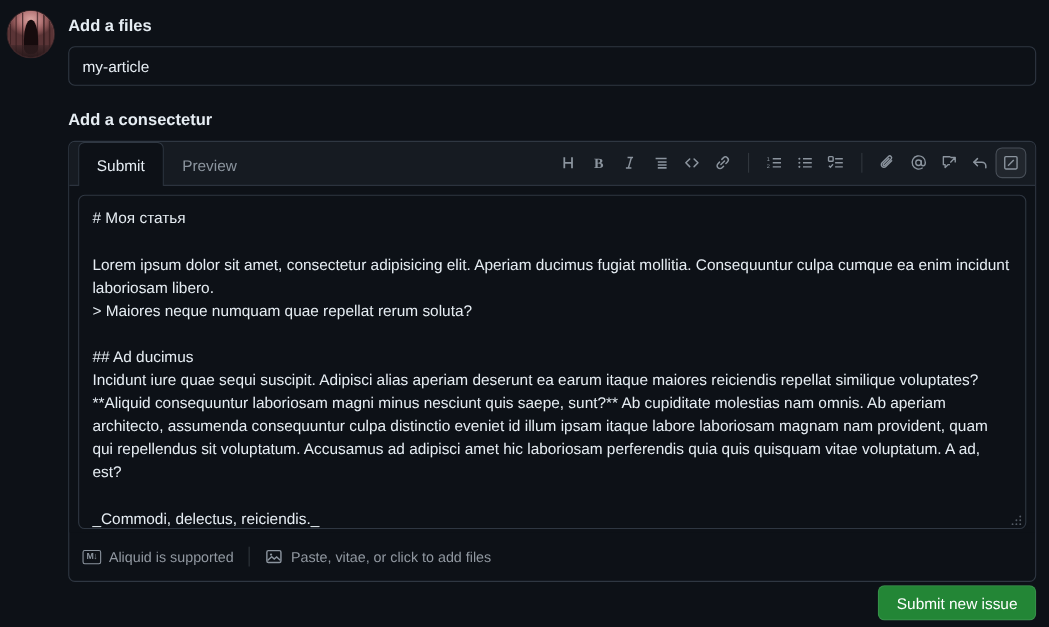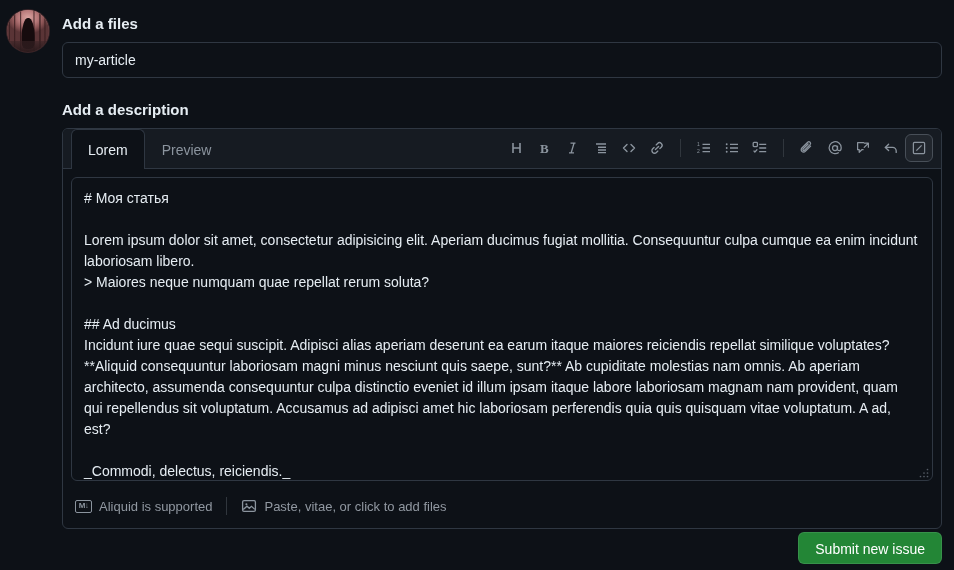--- a/index.html
+++ b/index.html
@@ -268,26 +268,26 @@
     <div class="av-trees"></div>
     <div class="av-figure"></div>
     <div class="av-ground"></div>
   </div>
 
   <div class="form-col">
 
     <div class="field-label">Add a files</div>
     <input class="title-input" type="text" value="my-article" style="">
 
-    <div class="field-label desc">Add a description</div>
+    <div class="field-label desc">Add a consectetur</div>
 
     <div class="comment-box">
 
       <div class="tabbar">
-        <div class="tab active">Lorem</div>
+        <div class="tab active">Submit</div>
         <div class="tab">Preview</div>
 
         <div class="toolbar">
           <div class="tb-group">
             <div class="tb-btn">
               <svg width="16" height="16" viewBox="0 0 16 16" fill="none" stroke="currentColor" stroke-width="1.6">
                 <path d="M4 3v10M11 3v10M4 8h7"></path>
               </svg>
             </div>
             <div class="tb-btn">

